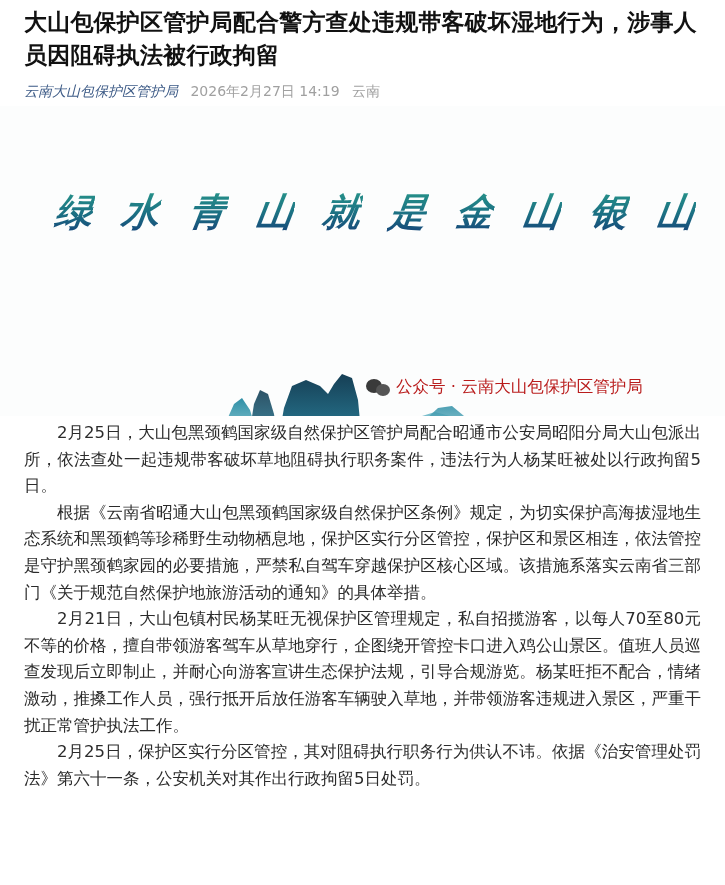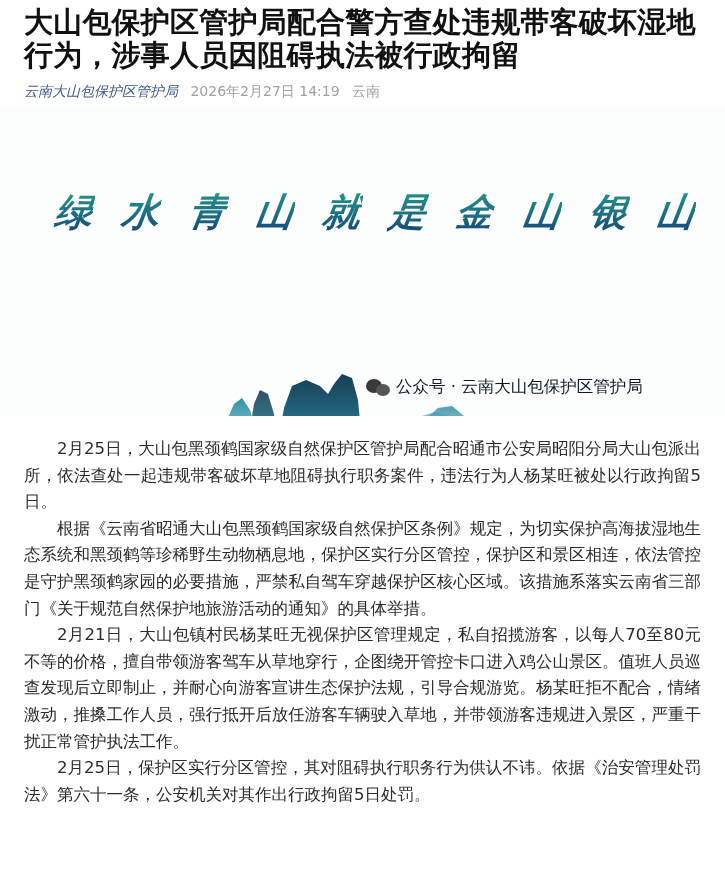--- a/index.html
+++ b/index.html
@@ -4,21 +4,21 @@
 <style>
   html, body { margin: 0; padding: 0; background: #ffffff; }
   body {
     width: 725px; height: 885px; overflow: hidden;
     font-family: "DejaVu Sans", "Liberation Sans", sans-serif;
     color: #222222;
   }
   .article { padding: 0 22px 0 24px; }
   .title {
     margin: 0; padding-top: 6px;
-    font-size: 29px; font-weight: bold; line-height: 33px;
+    font-size: 23px; font-weight: bold; line-height: 33px;
     color: #111111; letter-spacing: 0.2px;
   }
   .meta {
     margin-top: 8px; height: 22px; font-size: 14px; line-height: 22px;
     white-space: nowrap;
   }
   .meta .source { color: #3c5a86; font-style: italic; }
   .meta .time, .meta .loc { color: #a0a0a0; margin-left: 8px; }
 
   .figure {
@@ -33,32 +33,32 @@
     color: #1b7a7e;
   }
   .slogan span {
     background: linear-gradient(180deg, #28978a 0%, #1b6f83 55%, #153f78 100%);
     -webkit-background-clip: text; background-clip: text; color: transparent;
     transform: skewX(-8deg);
   }
   .mountains { position: absolute; left: 150px; top: 258px; width: 440px; height: 130px; }
   .watermark {
     position: absolute; left: 366px; top: 270px;
-    font-size: 16.5px; color: #0f172a; white-space: nowrap;
+    font-size: 16.5px; color: #b91c1c; white-space: nowrap;
     display: flex; align-items: center;
   }
   .wm-icon {
     display: inline-block; width: 26px; height: 20px; position: relative; margin-right: 4px;
   }
   .wm-icon i {
     position: absolute; border-radius: 50%; background: #3a3a3a;
   }
 
   .body-text {
-    margin-top: 20px; padding-right: 2px;
+    margin-top: 4px; padding-right: 2px;
   }
   .body-text p {
     margin: 0; font-size: 16.5px; line-height: 26.6px;
     text-indent: 2em; color: #2b2b2b; text-align: justify;
   }
 </style>
 </head>
 <body>
 
 <div class="article">

